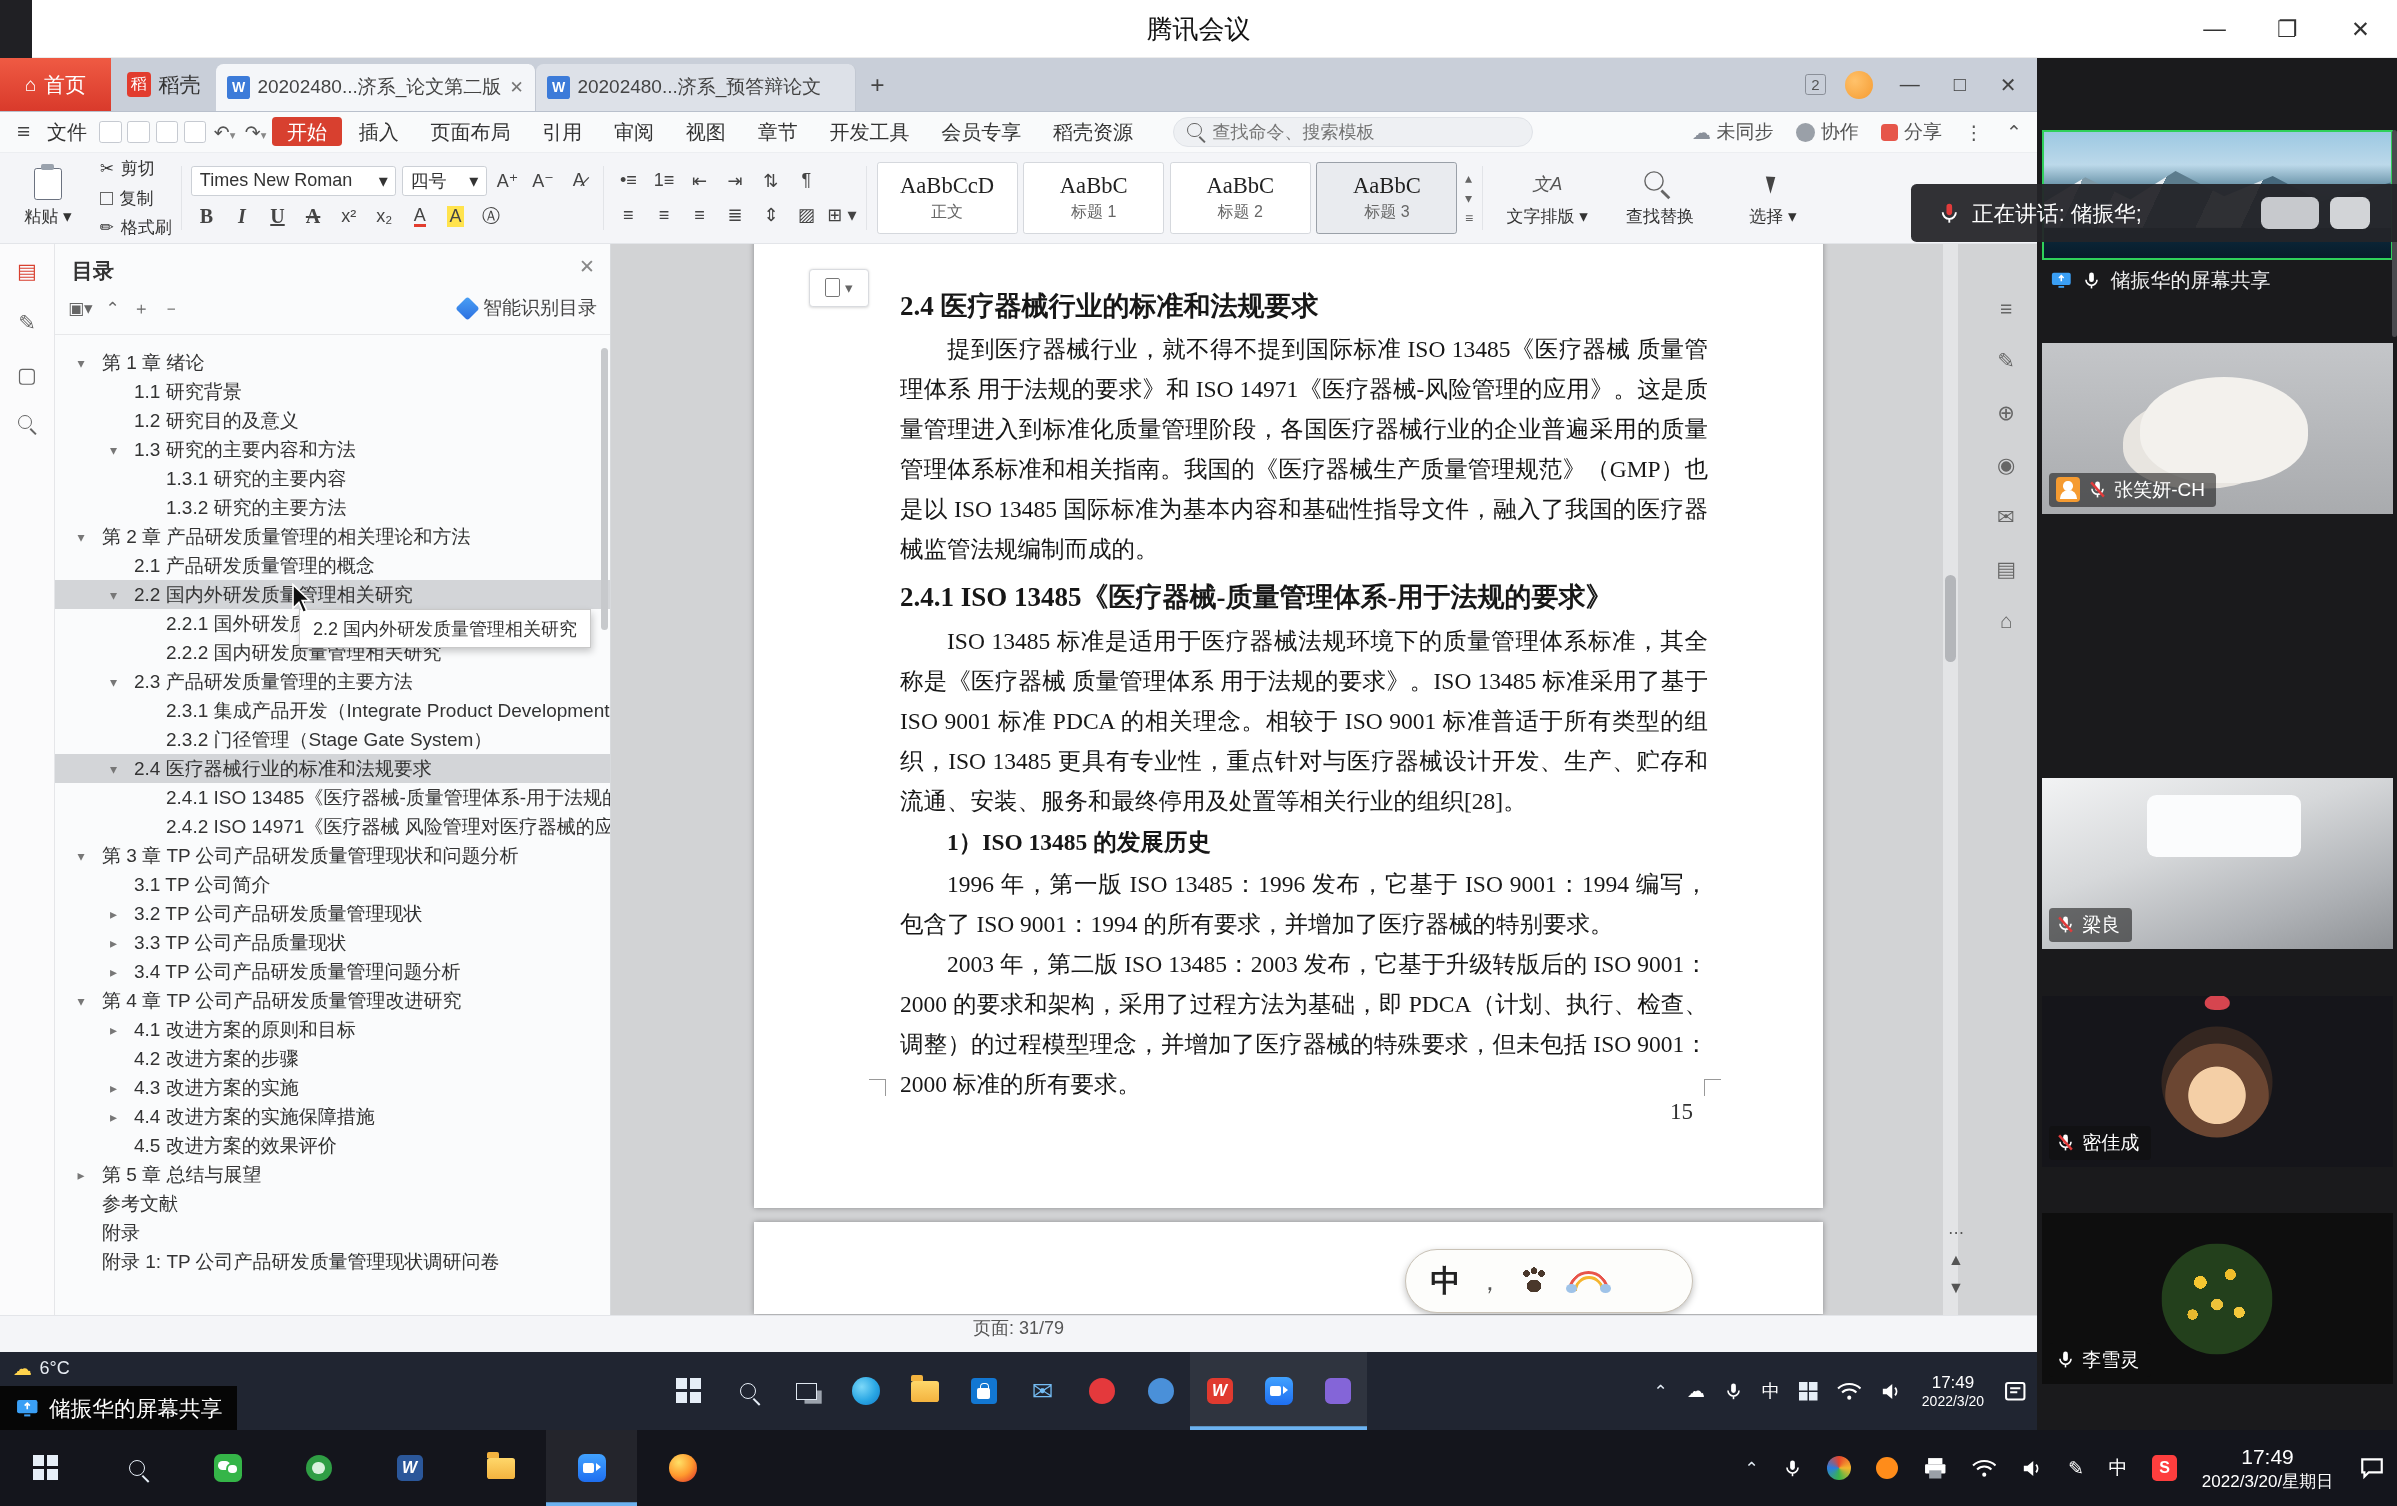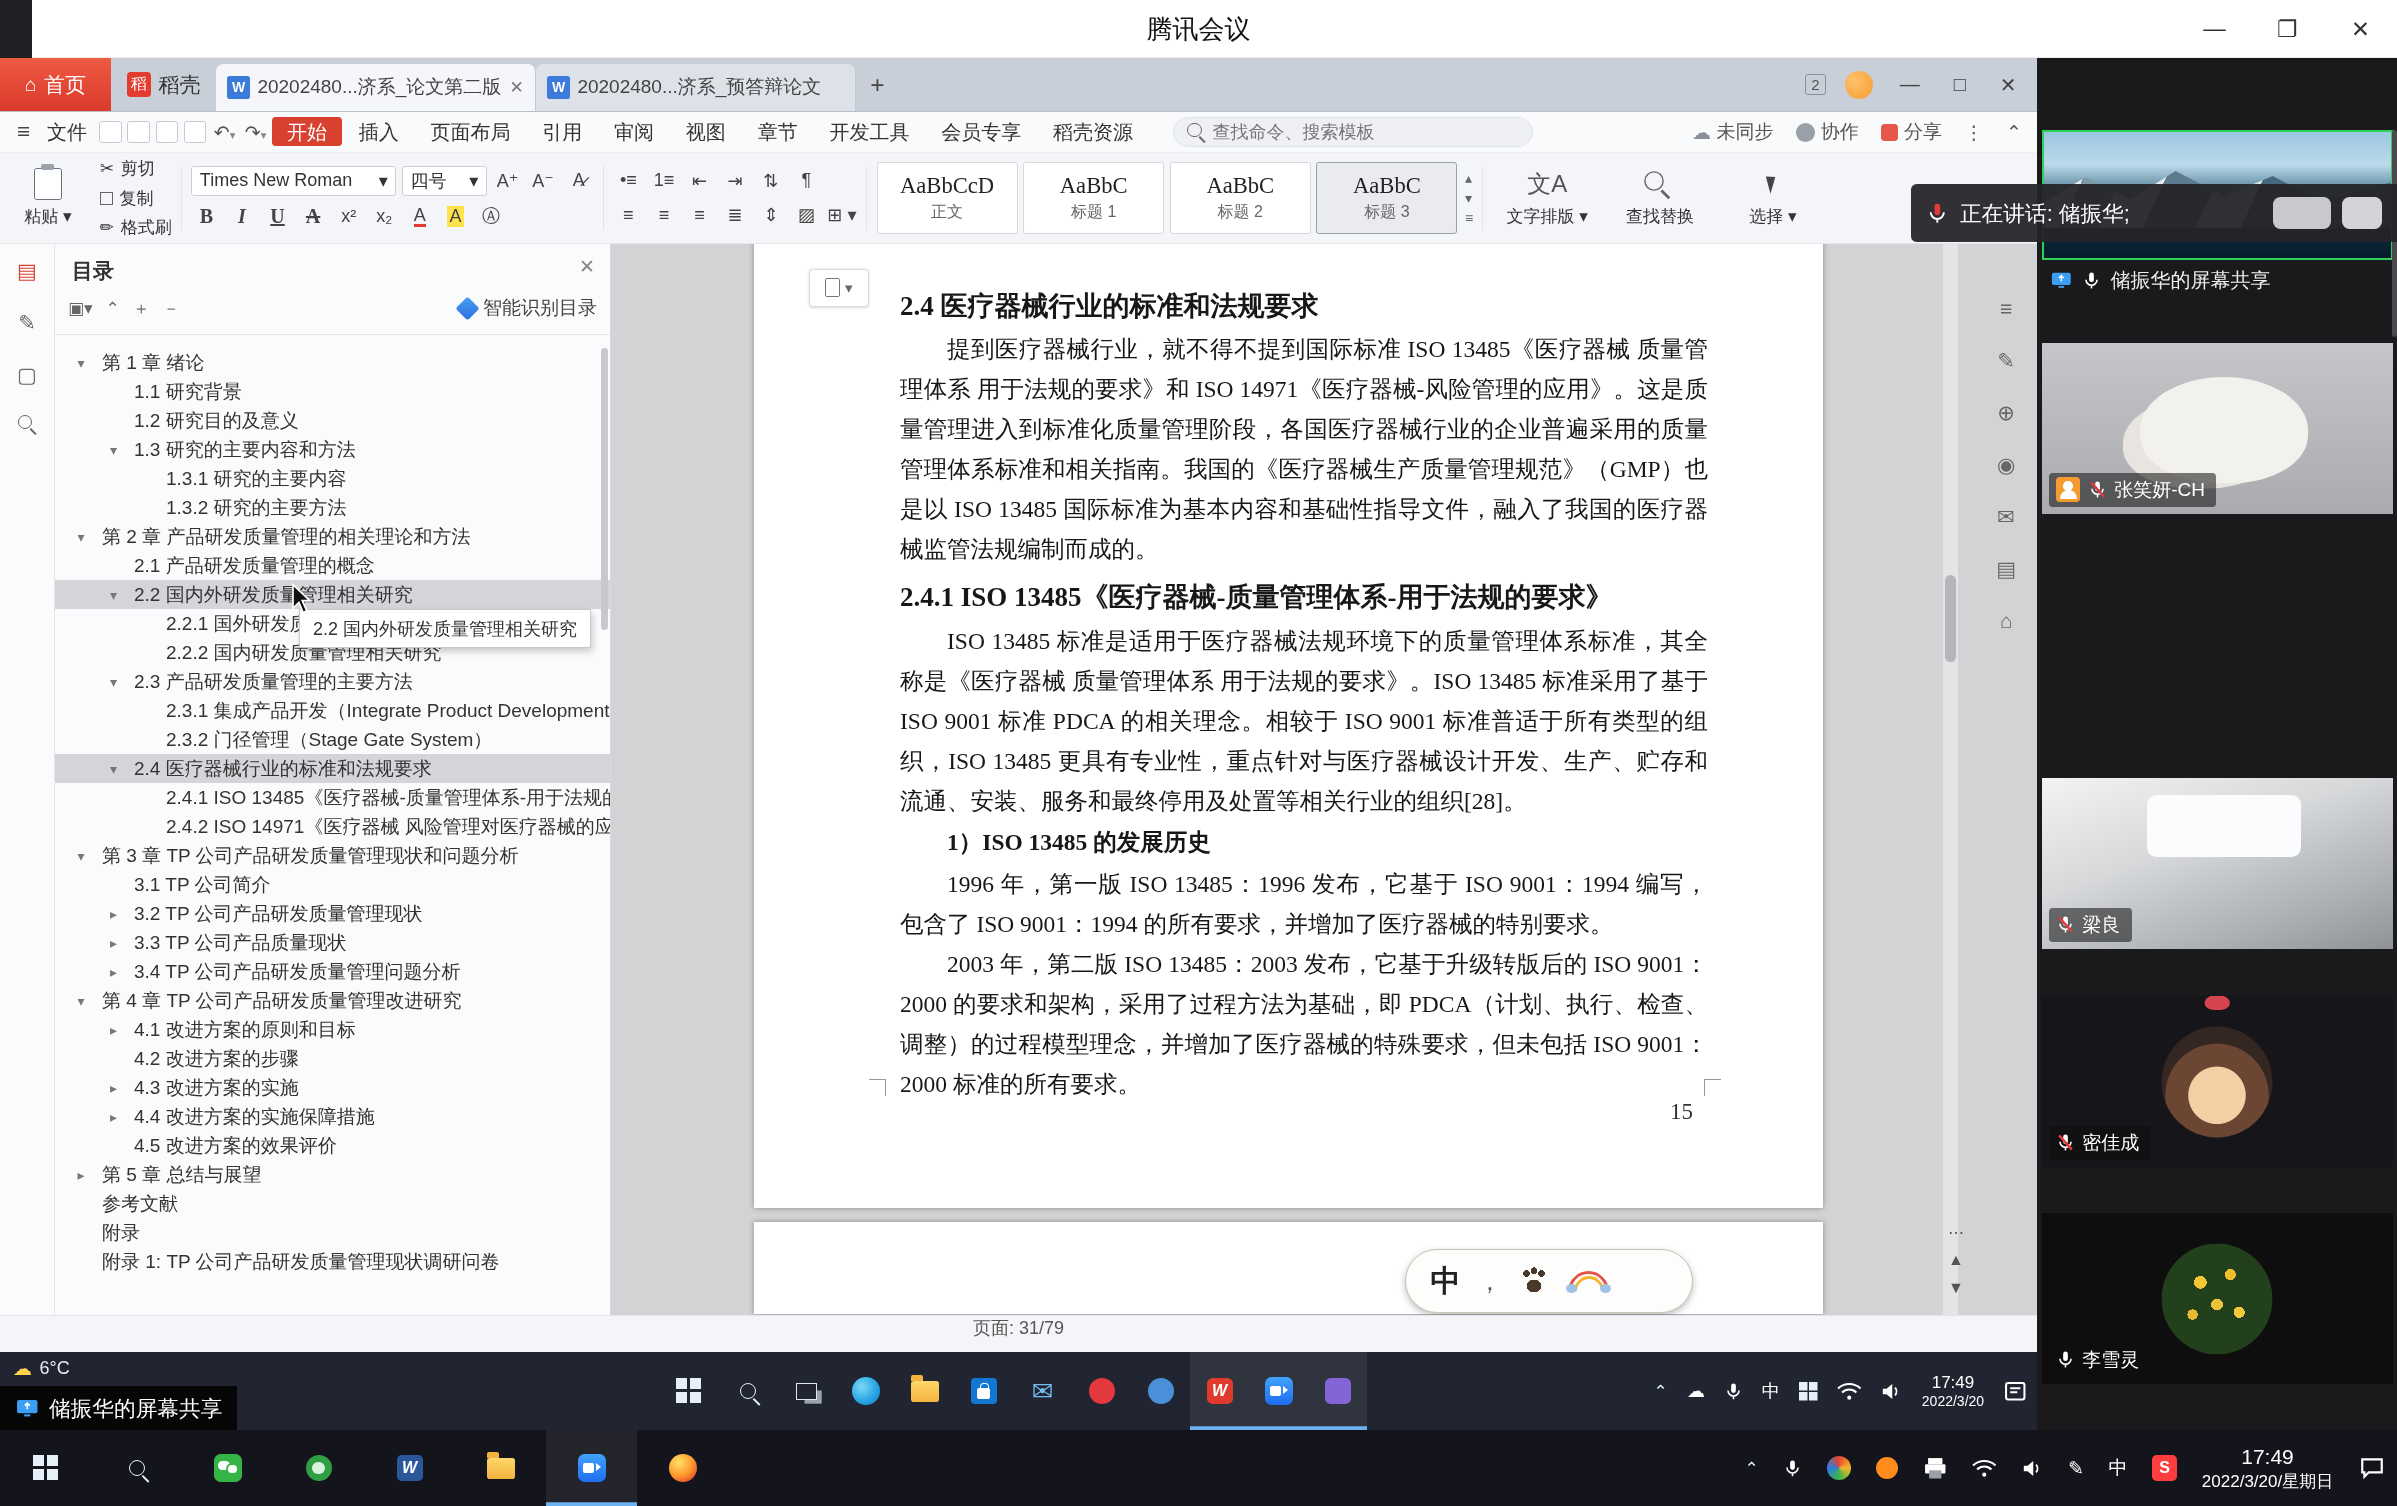--- a/index.html
+++ b/index.html
@@ -74,21 +74,21 @@
 .ric .hl-a{background:#ffe34d;padding:0 2.8px;}
 .ric .col-a{border-bottom:3.8px solid #e23c2e;line-height:1;}
 .g-styles{display:flex;align-items:center;gap:5.6px;}
 .style-card{width:141px;height:72px;background:#fff;border:0.9px solid #d5d8dd;border-radius:2.8px;display:flex;flex-direction:column;align-items:center;justify-content:center;gap:3.8px;}
 .style-card.selected{border-color:#9aa0a8;background:#e9ebef;}
 .style-card .sample{font-family:"Liberation Serif","DejaVu Serif",serif;font-size:22.6px;color:#222;}
 .style-card .sname{font-size:16px;color:#666;}
 .gal-arrows{display:flex;flex-direction:column;justify-content:center;gap:3.8px;color:#666;font-size:14px;}
 .g-tools{display:flex;align-items:center;gap:3.8px;}
 .bigtool{width:109px;display:flex;flex-direction:column;align-items:center;justify-content:center;gap:4.7px;font-size:17px;color:#333;}
-.bigtool .bt-ic{height:32px;display:flex;align-items:center;justify-content:center;font-size:24px;color:#555;}
+.bigtool .bt-ic{height:32px;display:flex;align-items:center;justify-content:center;font-size:18px;color:#555;font-style:italic;}
 .cursor-ic{width:0;height:0;border-left:9.4px solid #444;border-bottom:15px solid transparent;border-top:3.8px solid transparent;transform:rotate(-15deg);}
 
 
 .mag{position:relative;width:19px;height:19px;display:inline-block;}
 .mag::before{content:"";position:absolute;left:0;top:0;width:12.2px;height:12.2px;border:1.9px solid #666;border-radius:50%;}
 .mag::after{content:"";position:absolute;left:13px;top:13px;width:7.5px;height:1.9px;background:#666;transform:rotate(45deg);transform-origin:0 0;}
 .mag.big{transform:scale(1.4);margin-right:5.6px;}
 
 
 .wpsbody{position:absolute;left:0;top:186px;width:2037px;height:1071px;display:flex;}
@@ -196,21 +196,21 @@
 .ticon.word i::before{content:"W";color:#fff;font-weight:bold;font-size:16px;}
 .ticon.firefox i{width:28px;height:28px;border-radius:50%;background:radial-gradient(circle at 35% 30%,#ffe066,#ff9a2e 50%,#e8542c 80%,#c23c22);}
 .stray{position:absolute;right:9.4px;top:0;bottom:0;display:flex;align-items:center;gap:19px;font-size:18px;}
 .sgrid{width:19px;height:19px;background-image:linear-gradient(#e6eef7,#e6eef7),linear-gradient(#e6eef7,#e6eef7),linear-gradient(#e6eef7,#e6eef7),linear-gradient(#e6eef7,#e6eef7);background-size:8.5px 8.5px;background-position:0 0,10.4px 0,0 10.4px,10.4px 10.4px;background-repeat:no-repeat;}
 .sclock{display:flex;flex-direction:column;align-items:center;line-height:1.25;}
 .sclock .t{font-size:17px;}
 .sclock .d{font-size:14px;}
 
 
 .share-label{position:absolute;left:0;top:1386px;height:44px;background:#060606;display:flex;align-items:center;gap:9.4px;padding:0 15px;color:#fff;font-size:21.7px;z-index:70;}
-.speakbar{position:absolute;left:1911px;top:184px;width:486px;height:58px;background:rgba(36,36,40,.94);border-radius:5.6px 0 0 5.6px;display:flex;align-items:center;gap:11.3px;padding:0 15px;z-index:60;color:#fff;font-size:21.7px;}
+.speakbar{position:absolute;left:1911px;top:184px;width:486px;height:58px;background:rgba(36,36,40,.94);border-radius:5.6px 0 0 5.6px;display:flex;align-items:center;gap:11.3px;padding:0 27px;z-index:60;color:#fff;font-size:21.7px;}
 .speakbar .blob1{margin-left:auto;width:58px;height:32px;background:#c7c9cd;border-radius:7.5px;}
 .speakbar .blob2{width:40px;height:32px;background:#d2d4d7;border-radius:7.5px;}
 
 
 .tile{position:absolute;left:4.7px;width:351px;height:171px;overflow:hidden;background:#222;}
 .tile .art{position:absolute;inset:0;}
 .t1{top:72px;height:130px;border:2.8px solid #2fd05a;}
 .t2{top:285px;}
 .t3{top:503px;}
 .t4{top:720px;}

